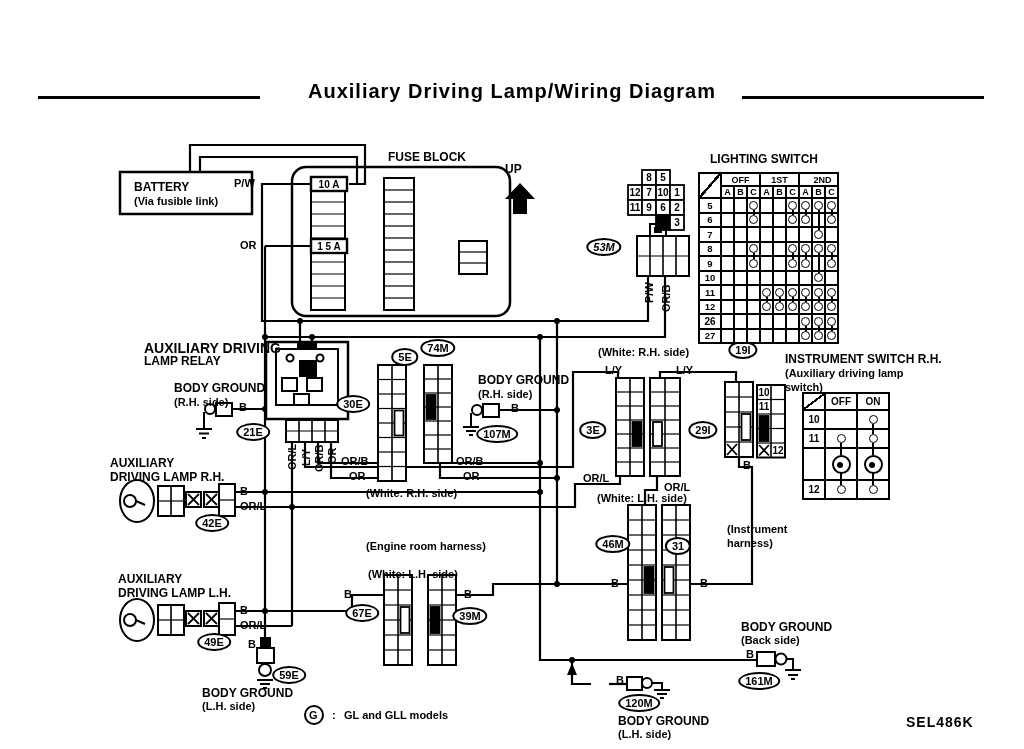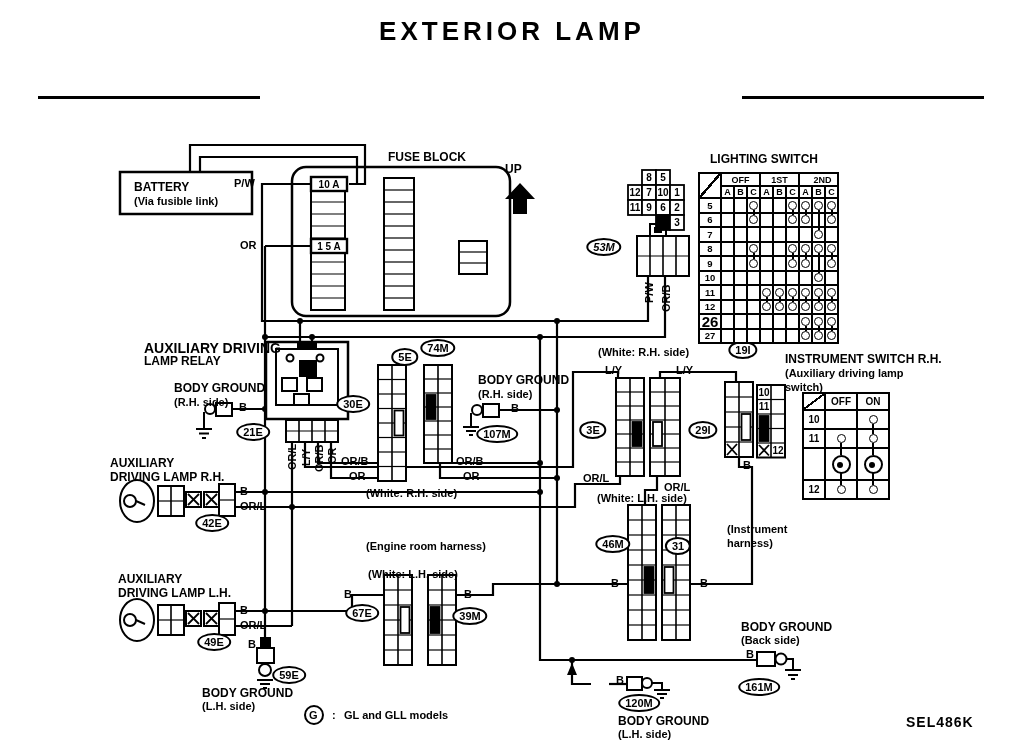--- a/index.html
+++ b/index.html
@@ -29,21 +29,21 @@
   .stemu{position:absolute;left:calc(50% - 1px);top:0;height:calc(50% - 4.5px);width:2px;background:#000;}
   .stemd{position:absolute;left:calc(50% - 1px);bottom:0;height:calc(50% - 4.5px);width:2px;background:#000;}
   .lampcell .stemu{height:calc(50% - 9px);} .lampcell .stemd{height:calc(50% - 9px);}
   .vline{position:absolute;left:calc(50% - 1px);top:0;height:100%;width:2px;background:#000;}
 </style>
 </head>
 <body>
 
 <div class="canvas">
 
-  <div class="title">EXTERIOR LAMP</div>
+  <div class="subtitle">Auxiliary Driving Lamp/Wiring Diagram</div>
   <div class="rule left"></div>
   <div class="rule right"></div>
   <div class="sel">SEL486K</div>
 
   <svg class="layer" width="1024" height="749">
     <g stroke="#000" stroke-width="2.2" fill="none">
 
       <polyline points="190,172 190,145 365,145 365,184 349,184"></polyline>
       <polyline points="200,172 200,157 357,157 357,184"></polyline>
 
@@ -507,21 +507,21 @@
       <span class="oval" style="left: 593px; top: 430px;">3E</span>
       <span class="oval" style="left: 703px; top: 430px;">29I</span>
       <span class="oval" style="left: 743px; top: 350px;">19I</span>
       <span class="oval" style="left: 613px; top: 544px;">46M</span>
       <span class="oval" style="left: 678px; top: 546px;">31</span>
       <span class="oval" style="left: 362px; top: 613px;">67E</span>
       <span class="oval" style="left: 470px; top: 616px;">39M</span>
       <span class="oval" style="left: 214px; top: 642px;">49E</span>
       <span class="oval" style="left: 289px; top: 675px;">59E</span>
       <span class="oval" style="left: 639px; top: 703px;">120M</span>
-      <span class="oval" style="left: 759px; top: 681px; margin-top: 6px;">161M</span>
+      <span class="oval" style="left: 759px; top: 681px;">161M</span>
     </div>
 
   <div id="lighting-table" class="swtable" style="left: 698px; top: 172px; grid-template-columns: 22px repeat(9, 13px); grid-template-rows: 13px 12px repeat(10, 14.5px);">
       <div class="c diag" style="grid-row: 1 / span 2;"></div>
       <div class="c" style="grid-column: span 3; font-size: 9px;">OFF</div>
       <div class="c" style="grid-column: span 3; font-size: 9px;">1ST</div>
       <div class="c" style="grid-column: span 3; font-size: 9px; padding-left: 8px;">2ND</div>
       <div class="c" style="font-size: 9px;">A</div>
       <div class="c" style="font-size: 9px;">B</div>
       <div class="c" style="font-size: 9px;">C</div>
@@ -704,21 +704,21 @@
         <span class="ring"></span>
       </div>
       <div class="c">
         <span class="stemu"></span>
         <span class="ring"></span>
       </div>
       <div class="c">
         <span class="stemu"></span>
         <span class="ring"></span>
       </div>
-      <div class="c" style="font-size: 15px;">26</div>
+      <div class="c" style="font-size: 10px;">26</div>
       <div class="c"></div>
       <div class="c"></div>
       <div class="c"></div>
       <div class="c"></div>
       <div class="c"></div>
       <div class="c"></div>
       <div class="c">
         <span class="stemd"></span>
         <span class="ring"></span>
       </div>

